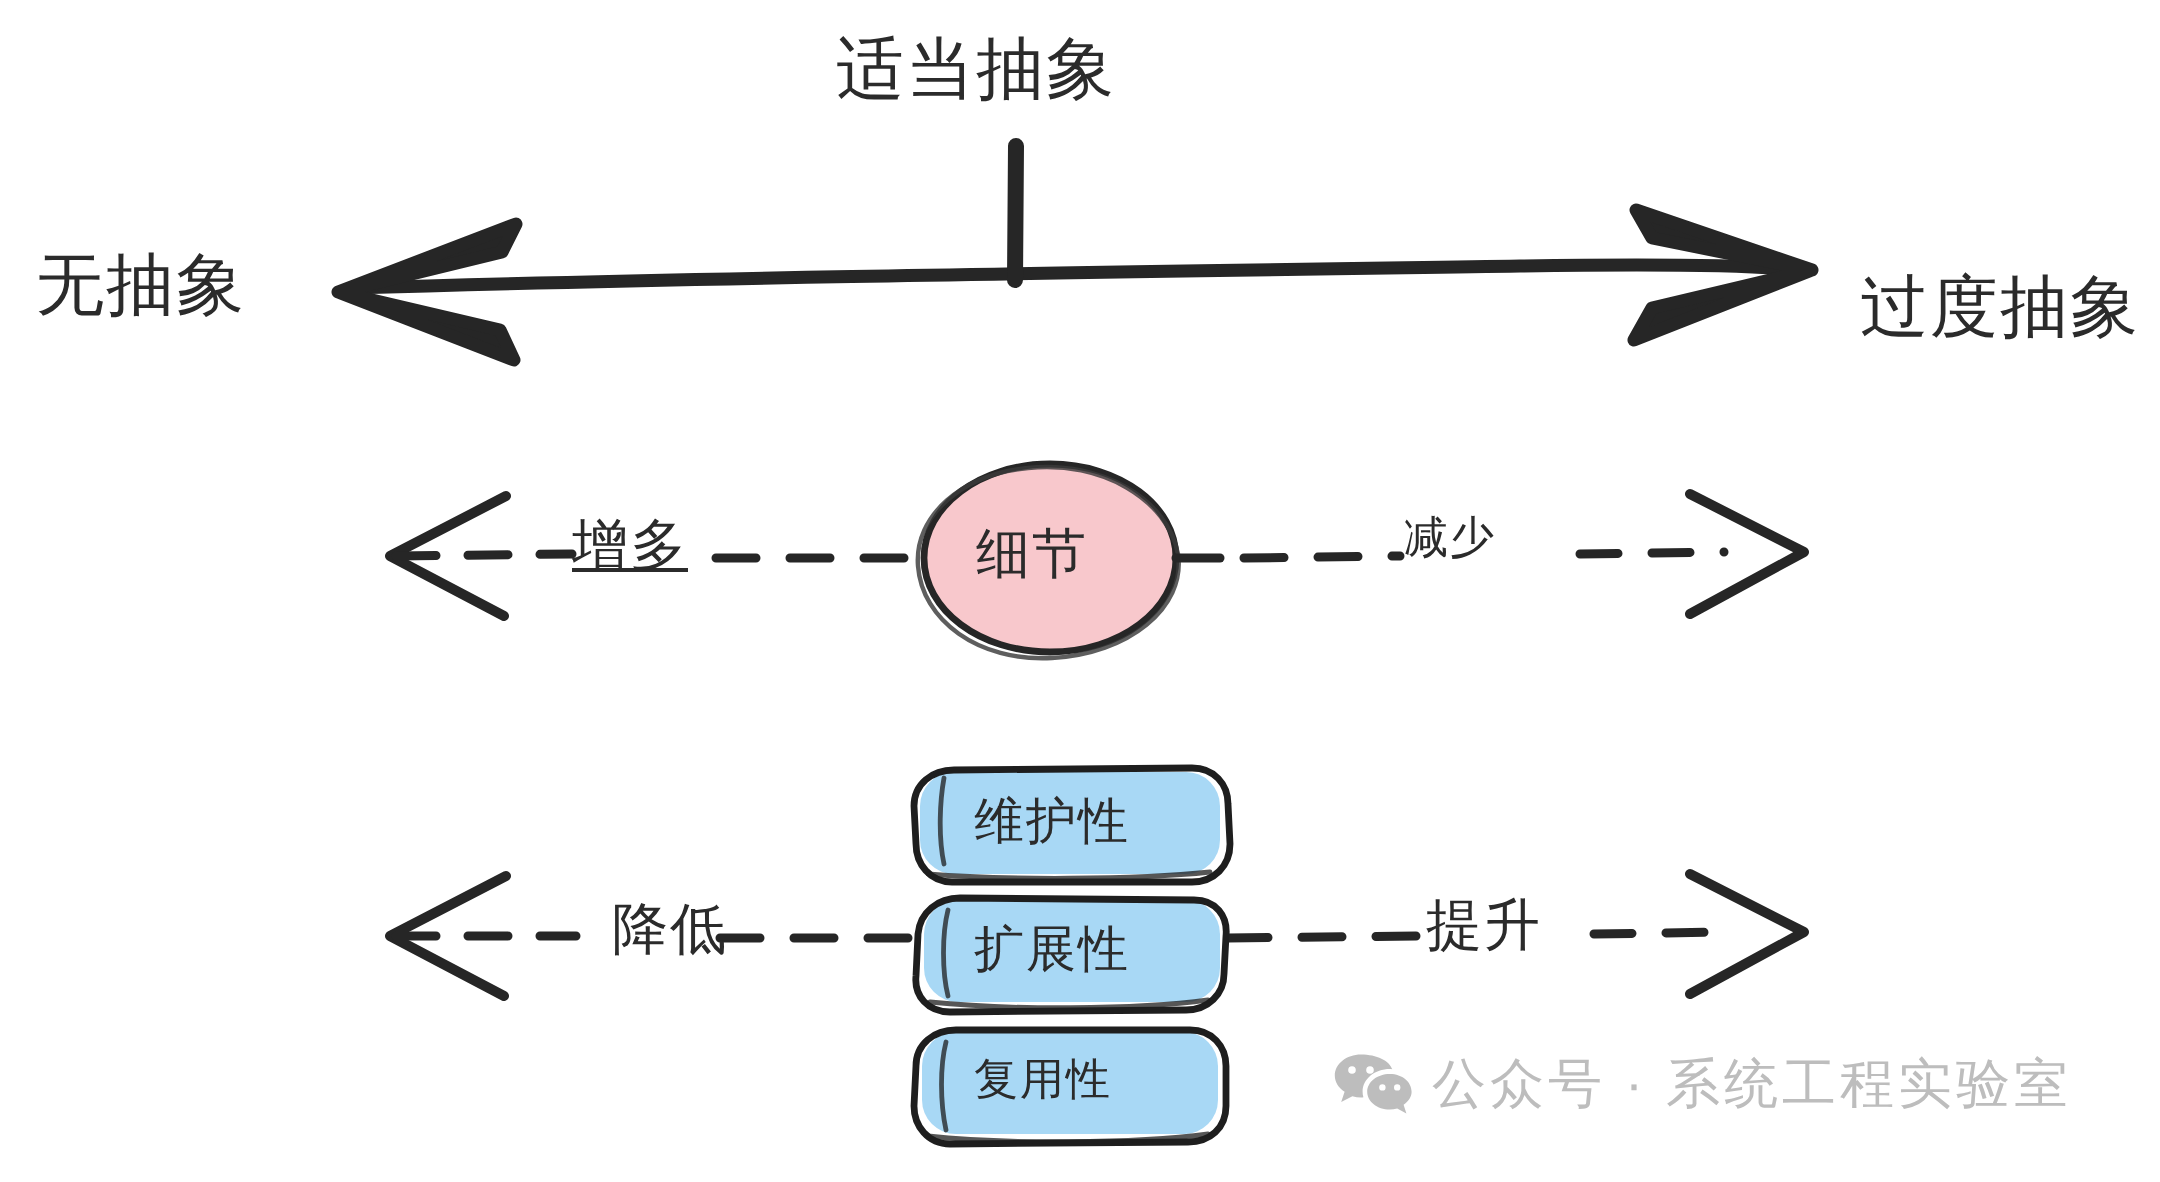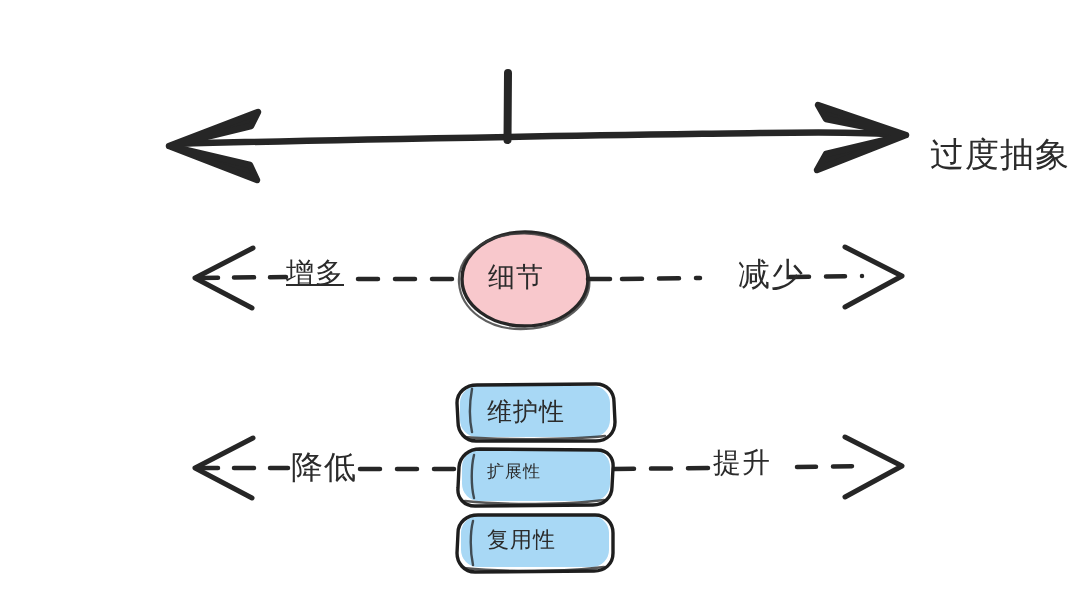--- a/index.html
+++ b/index.html
@@ -35,28 +35,28 @@
   .lbl-big   { font-size: 34px; }
   .lbl-mid   { font-size: 28px; }
   .lbl-node  { font-size: 27px; }
   .lbl-box   { font-size: 25px; }
 
   #title-top      { left: 418px; top: 18px;  font-size: 34px; }
   #label-left     { left: 18px;  top: 126px; font-size: 34px; }
   #label-right    { left: 930px; top: 137px; font-size: 34px; }
 
   #label-increase { left: 286px; top: 259px; font-size: 28px; text-decoration: underline; }
-  #label-decrease { left: 702px; top: 258px; font-size: 32px; margin-left: 36px; }
+  #label-decrease { left: 702px; top: 258px; font-size: 22px; }
   #node-detail    { left: 488px; top: 264px; font-size: 27px; text-align: center; }
 
-  #label-lower    { left: 291px; top: 451px; font-size: 32px; }
+  #label-lower    { left: 306px; top: 451px; font-size: 28px; }
   #label-raise    { left: 713px; top: 449px; font-size: 28px; }
 
   #box-1-label { left: 487px; top: 399px; font-size: 25px; font-family: Liberation Serif, serif; }
-  #box-2-label { left: 487px; top: 463px; font-size: 17px; }
+  #box-2-label { left: 487px; top: 463px; font-size: 25px; }
   #box-3-label { left: 487px; top: 529px; font-size: 22px; }
 
   #watermark {
     position: absolute;
     left: 666px;
     top: 524px;
     display: flex;
     align-items: center;
     gap: 10px;
     color: #bdbdbd;
@@ -152,34 +152,60 @@
         <path d="M 478 515 L 595 515 C 606 515, 613 523, 613 533
                  L 613 553 C 613 564, 605 571, 594 571
                  L 475 572 C 464 572, 457 563, 457 553
                  L 458 533 C 458 522, 467 515, 478 515 Z" fill="none" stroke="#1e1e1e" stroke-width="3.4" stroke-linecap="round" stroke-linejoin="round"></path>
         <path d="M 473 521 C 470 533, 470 551, 473 565
                  M 464 568 C 502 572, 567 572, 604 567" fill="none" stroke="#1e1e1e" stroke-width="2.4" stroke-linecap="round" opacity="0.75"></path>
       </g>
     </g>
   </svg>
 
-
+  <div class="lbl lbl-big" id="title-top">适当抽象</div>
+
+  <div class="lbl lbl-big" id="label-left">无抽象</div>
 
   <div class="lbl lbl-big" id="label-right">过度抽象</div>
 
   <div class="lbl lbl-mid" id="label-increase">增多</div>
 
   <div class="lbl lbl-mid" id="label-decrease">减少</div>
 
   <div class="lbl lbl-node" id="node-detail">细节</div>
 
   <div class="lbl lbl-mid" id="label-lower">降低</div>
 
   <div class="lbl lbl-mid" id="label-raise">提升</div>
 
   <div class="lbl lbl-box" id="box-1-label">维护性</div>
 
   <div class="lbl lbl-box" id="box-2-label">扩展性</div>
 
   <div class="lbl lbl-box" id="box-3-label">复用性</div>
 
+  <div id="watermark">
+    <svg class="wm-icon" width="40" height="34" viewBox="0 0 40 34">
+      <path d="M14.5 2.2 C 7.2 2.2, 1.4 6.9, 1.4 12.7
+               C 1.4 16.0, 3.3 18.9, 6.3 20.9
+               L 4.6 26.0 L 10.2 23.1
+               C 11.6 23.5, 13.0 23.7, 14.5 23.7
+               C 14.9 23.7, 15.3 23.7, 15.7 23.6
+               C 15.4 22.7, 15.3 21.8, 15.3 20.8
+               C 15.3 14.5, 21.4 9.5, 28.9 9.5
+               C 29.3 9.5, 29.7 9.5, 30.1 9.6
+               C 28.7 5.3, 22.4 2.2, 14.5 2.2 Z" fill="#bdbdbd"></path>
+      <circle cx="10.0" cy="10.0" r="1.9" fill="#ffffff"></circle>
+      <circle cx="19.0" cy="10.0" r="1.9" fill="#ffffff"></circle>
+      <path d="M28.9 12.0 C 22.6 12.0, 17.6 16.0, 17.6 20.9
+               C 17.6 25.8, 22.6 29.8, 28.9 29.8
+               C 30.2 29.8, 31.4 29.6, 32.6 29.3
+               L 37.2 31.7 L 35.8 27.4
+               C 38.2 25.7, 39.8 23.5, 39.8 20.9
+               C 39.8 16.0, 35.2 12.0, 28.9 12.0 Z" fill="#bdbdbd"></path>
+      <circle cx="25.2" cy="18.7" r="1.6" fill="#ffffff"></circle>
+      <circle cx="32.6" cy="18.7" r="1.6" fill="#ffffff"></circle>
+    </svg>
+    <span class="wm-text">公众号 · 系统工程实验室</span>
+  </div>
 
 </div>
 
 </body></html>

